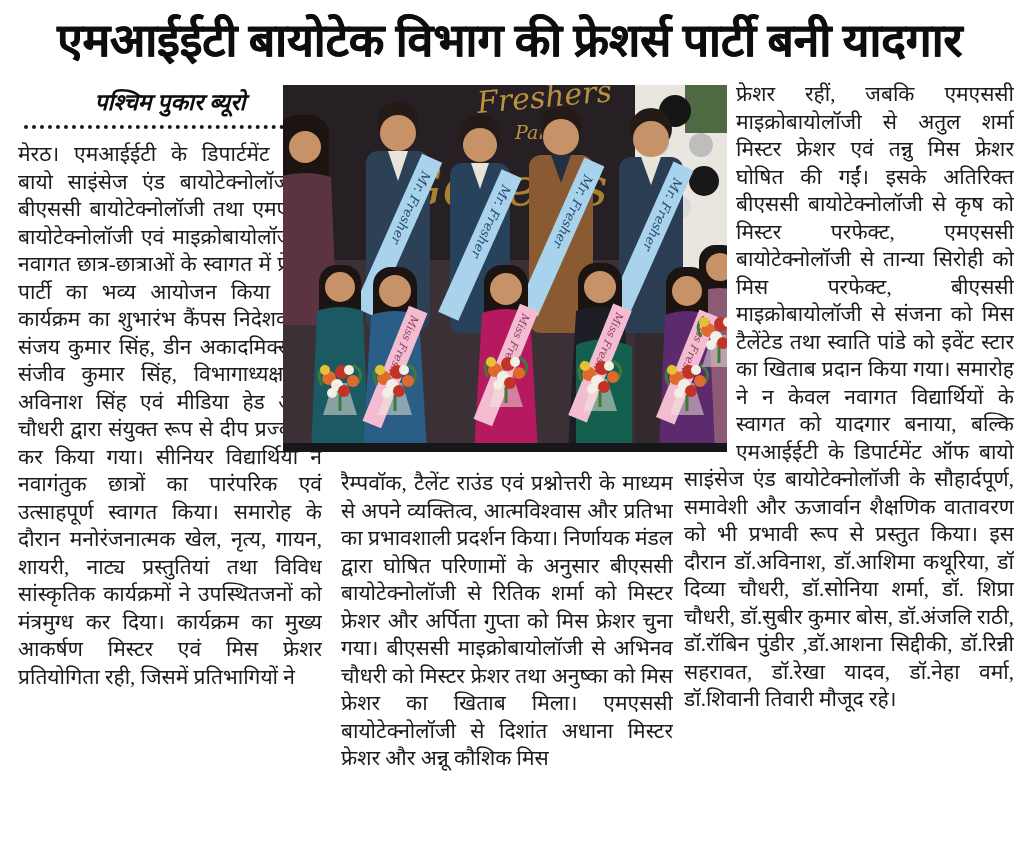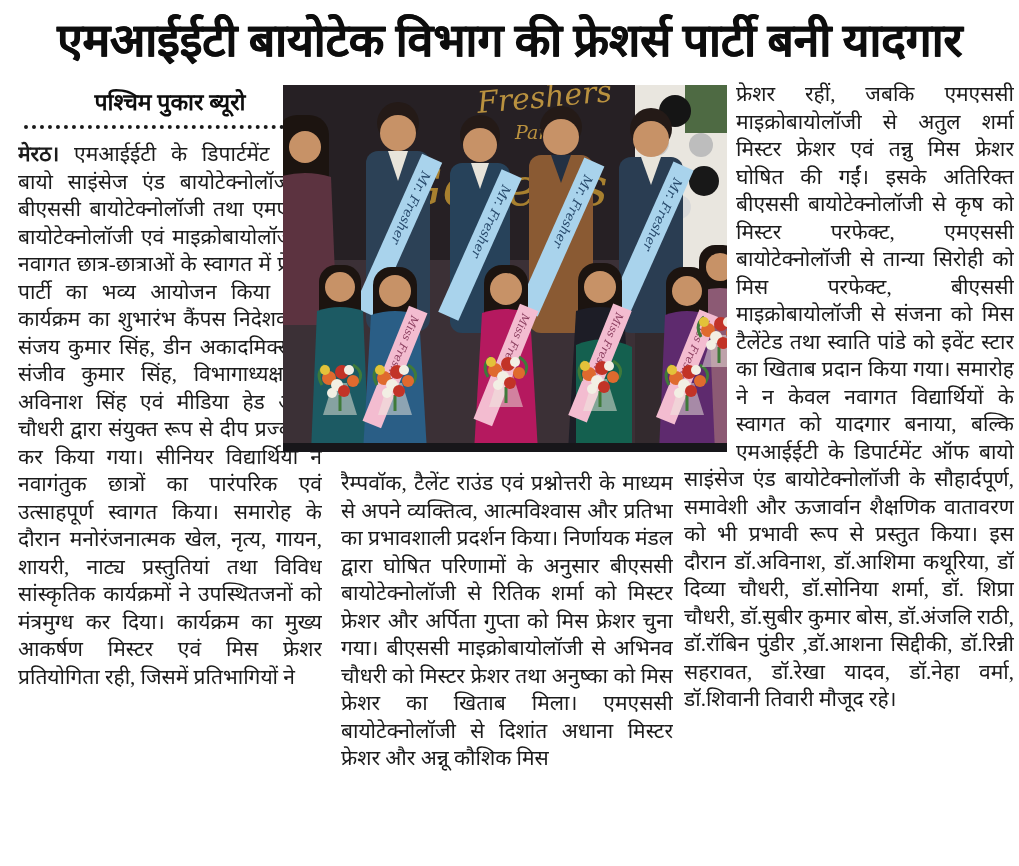--- a/index.html
+++ b/index.html
@@ -10,23 +10,23 @@
     color:#141414;
   }
   .headline{
     position:absolute; left:8px; top:4px; width:1003px; height:78px;
     font-size:46px; line-height:74px; font-weight:bold; text-align:center;
     color:#0d0d0d; letter-spacing:0px; white-space:nowrap;
     text-shadow:0.6px 0 0 currentColor;
   }
   .col{ text-align:justify; font-size:21px; line-height:27.5px; color:#1b1b1b;}
   .col-left{ position:absolute; left:18px; top:88px; width:304px; height:770px; overflow:hidden;}
-  .byline{ font-size:23px; line-height:30px; font-weight:bold; text-align:center; color:#0d0d0d;}
+  .byline{ font-size:23px; line-height:30px; font-weight:bold; text-align:center; color:#0d0d0d;font-style:italic;}
   .dotted-rule{ border:0; border-bottom:4px dotted #1a1a1a; margin:7px 6px 12px 6px; height:0;}
-  .dateline{ font-weight:bold;}
+  .dateline{ font-weight:normal;}
   .photo-frame{
     position:absolute; left:283px; top:85px; width:444px; height:367px;
     overflow:hidden; background:#332a2e;
   }
   .col-mid{ position:absolute; left:341px; top:470px; width:332px; height:404px; overflow:hidden;}
   .col-right{ position:absolute; left:684px; top:81px; width:330px; height:766px; overflow:hidden;}
   .photo-intrude{ float:left; width:52px; height:360px;}
   .script-text{ font-style:italic; font-family:"DejaVu Serif",serif;}
   .sash-text{ font-style:italic; font-family:"DejaVu Serif",serif;}
 </style>

